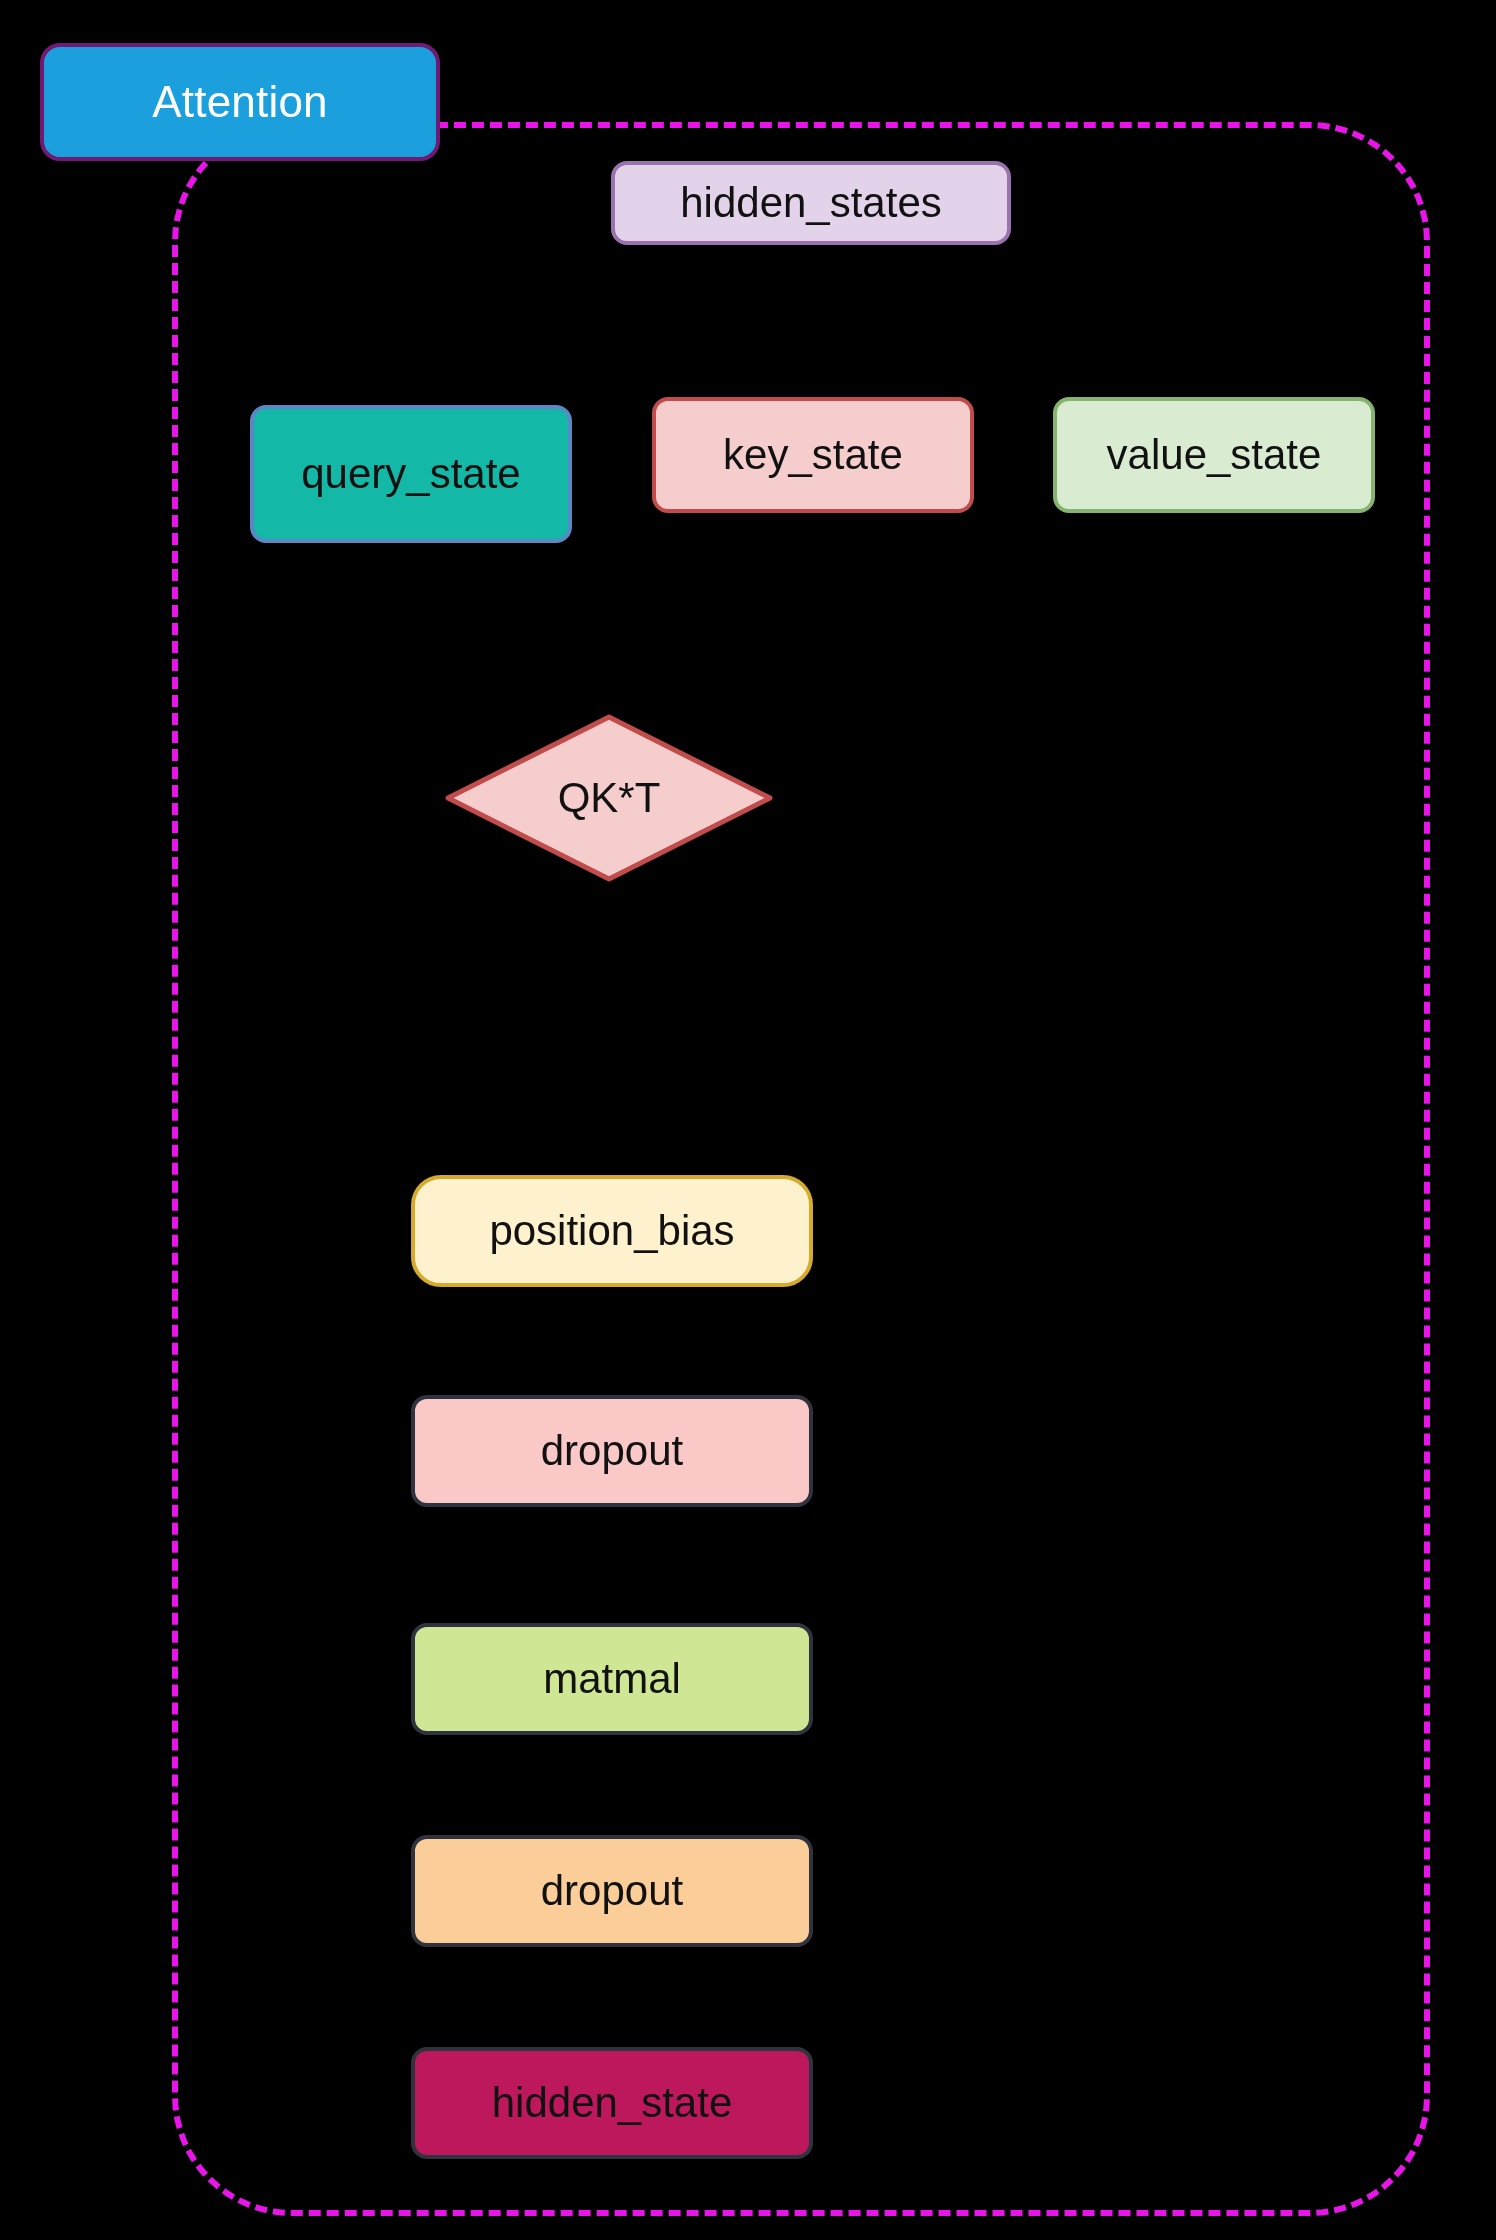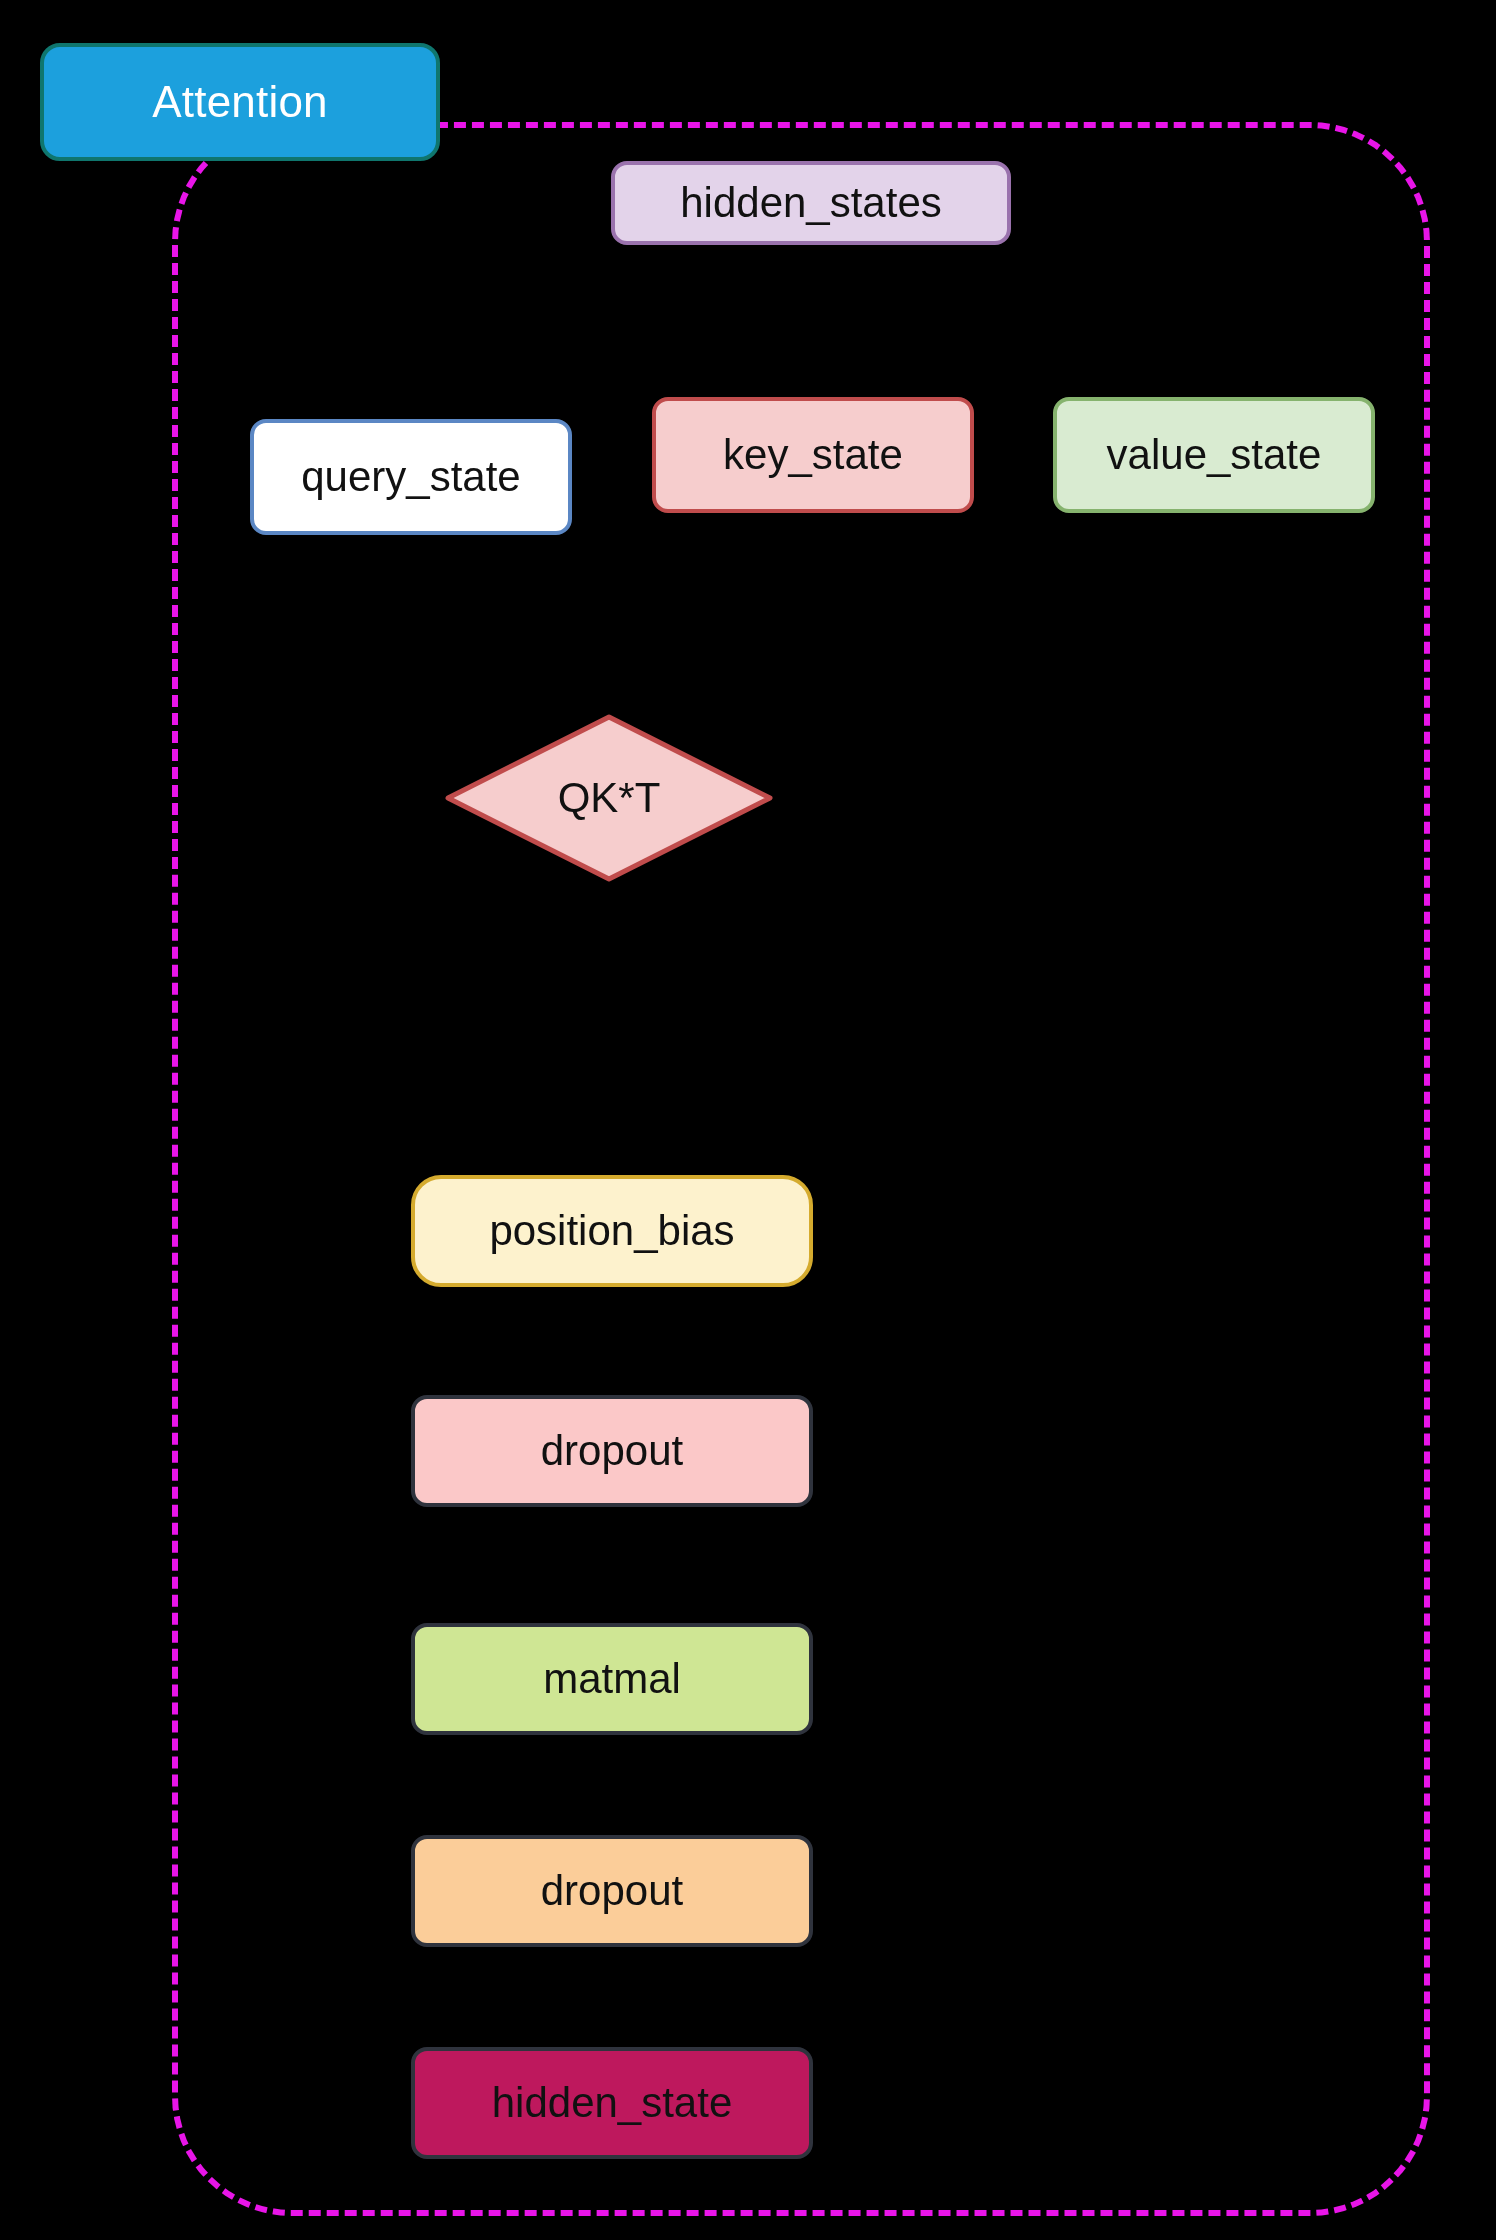--- a/index.html
+++ b/index.html
@@ -37,21 +37,21 @@
   }
 
   
   .subgraph-title {
     position: absolute;
     left: 40px;
     top: 43px;
     width: 400px;
     height: 118px;
     background: #1ca0dd;
-    border: 4px solid #0f766e;
+    border: 4px solid #701a75;
     border-radius: 20px;
     box-sizing: border-box;
     display: flex;
     align-items: center;
     justify-content: center;
     color: #ffffff;
     font-size: 44px;
     letter-spacing: 0.2px;
     z-index: 5;
   }
@@ -101,21 +101,21 @@
   <div class="subgraph-frame"></div>
 
   <div class="subgraph-title">
     <span>Attention</span>
   </div>
 
   <div class="node" style="left:611px; top:161px; width:400px; height:84px; background:#e3d3ea; border-color:#9a72ad;">
     <span>hidden_states</span>
   </div>
 
-  <div class="node" style="left:250px; top:419px; width:322px; height:116px; background:#ffffff; border-color:#5b87c4;">
+  <div class="node" style="left:250px; top:405px; width:322px; height:138px; background:#14b8a6; border-color:#5b87c4;">
     <span>query_state</span>
   </div>
 
   <div class="node" style="left:652px; top:397px; width:322px; height:116px; background:#f6cdcd; border-color:#c04c4c;">
     <span>key_state</span>
   </div>
 
   <div class="node" style="left:1053px; top:397px; width:322px; height:116px; background:#d9ebd1; border-color:#86b36e;align-items:center;">
     <span>value_state</span>
   </div>

